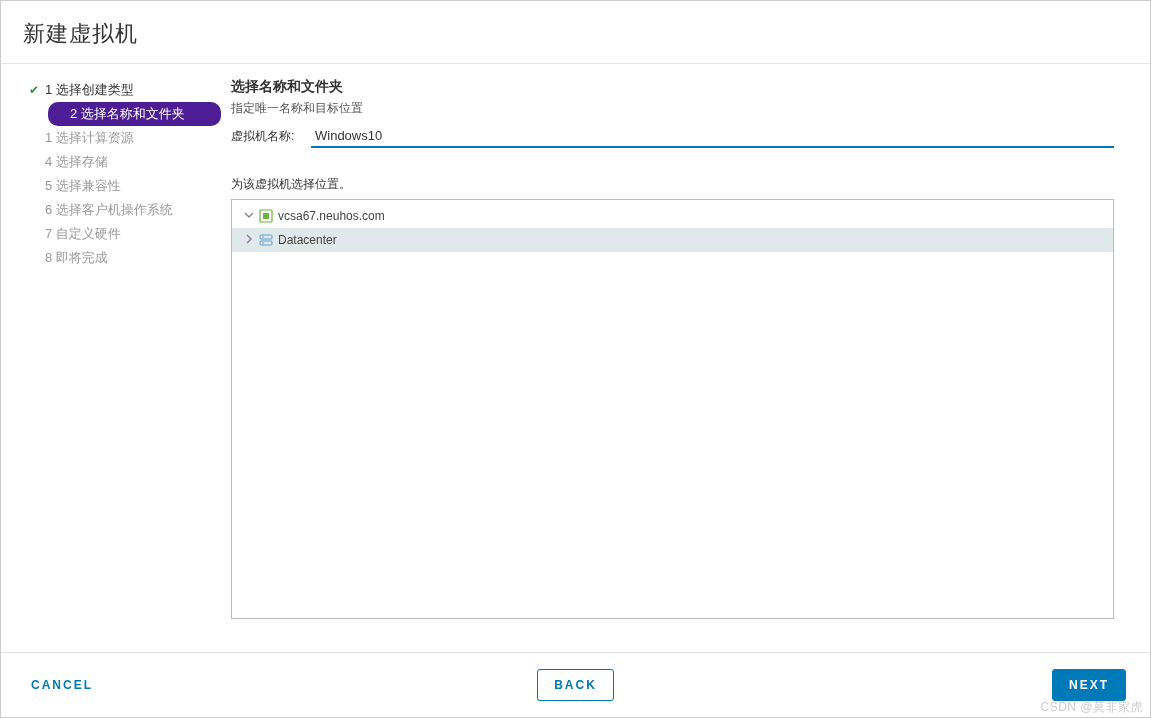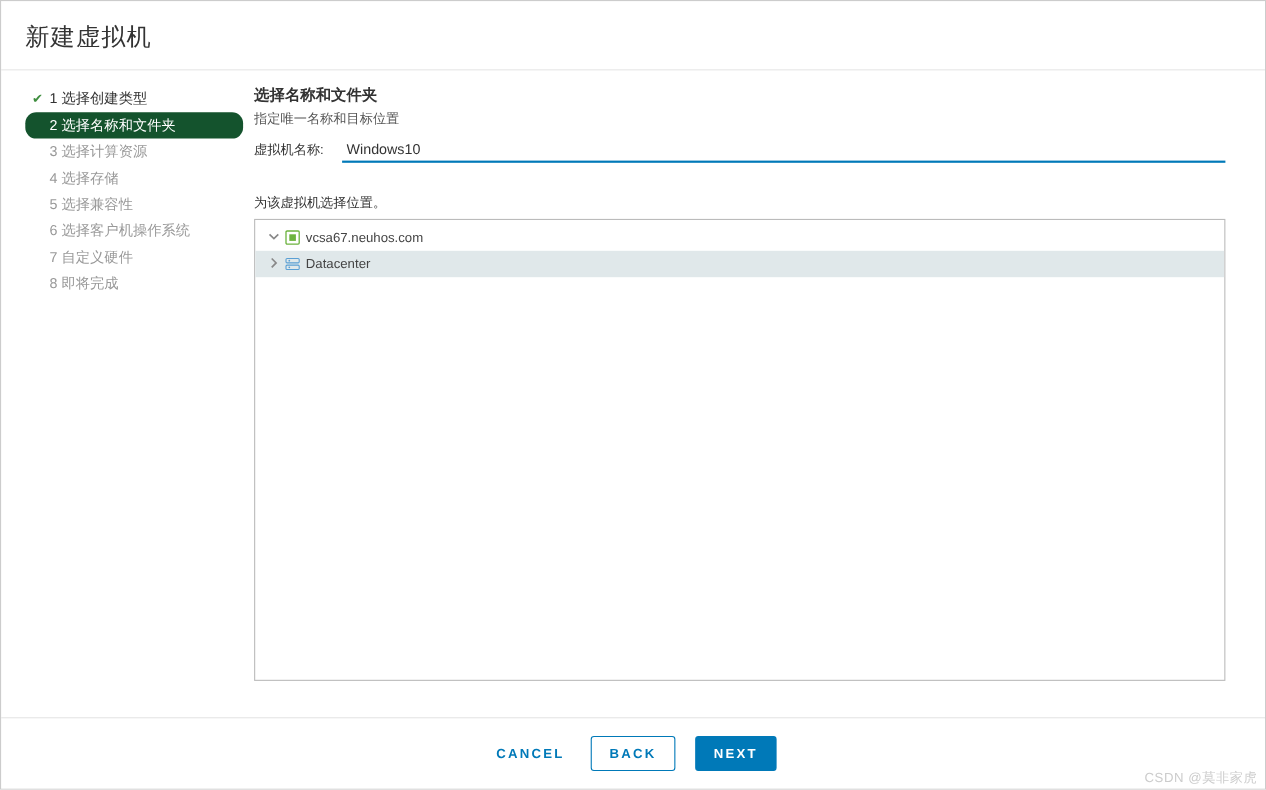--- a/index.html
+++ b/index.html
@@ -63,22 +63,23 @@
       margin-right: 2px;
       visibility: hidden;
     }
     .step.completed {
       color: #333;
     }
     .step.completed .check {
       visibility: visible;
     }
     .step.active {
-      background: #14532d;
+      background: #4c1d95;
       color: #fff;
+      margin-left: 25px;
     }
     .step.active .check {
       visibility: hidden;
     }
     .content {
       flex: 1;
       padding: 14px 36px 0 0;
       display: flex;
       flex-direction: column;
     }
@@ -149,23 +150,23 @@
       display: inline-flex;
       align-items: center;
     }
     .tree-row.child {
     }
     .vcsa-icon svg, .dc-icon svg {
       display: block;
     }
     .footer {
       border-top: 1px solid #e5e5e5;
-      padding: 16px 40px;
-      display: flex;
-      justify-content: center;
+      padding: 16px 24px;
+      display: flex;
+      justify-content: space-between;
       align-items: center;
       gap: 18px;
     }
     .btn-cancel {
       background: none;
       border: none;
       color: #0079b8;
       font-size: 12px;
       letter-spacing: 2px;
       font-weight: 600;
@@ -219,21 +220,21 @@
       <div class="step completed">
         <span class="check">✔</span>
         <span>1 选择创建类型</span>
       </div>
       <div class="step active">
         <span class="check">✔</span>
         <span>2 选择名称和文件夹</span>
       </div>
       <div class="step">
         <span class="check">✔</span>
-        <span>3 选择计算资源</span>
+        <span>1 选择计算资源</span>
       </div>
       <div class="step">
         <span class="check">✔</span>
         <span>4 选择存储</span>
       </div>
       <div class="step">
         <span class="check">✔</span>
         <span>5 选择兼容性</span>
       </div>
       <div class="step">

